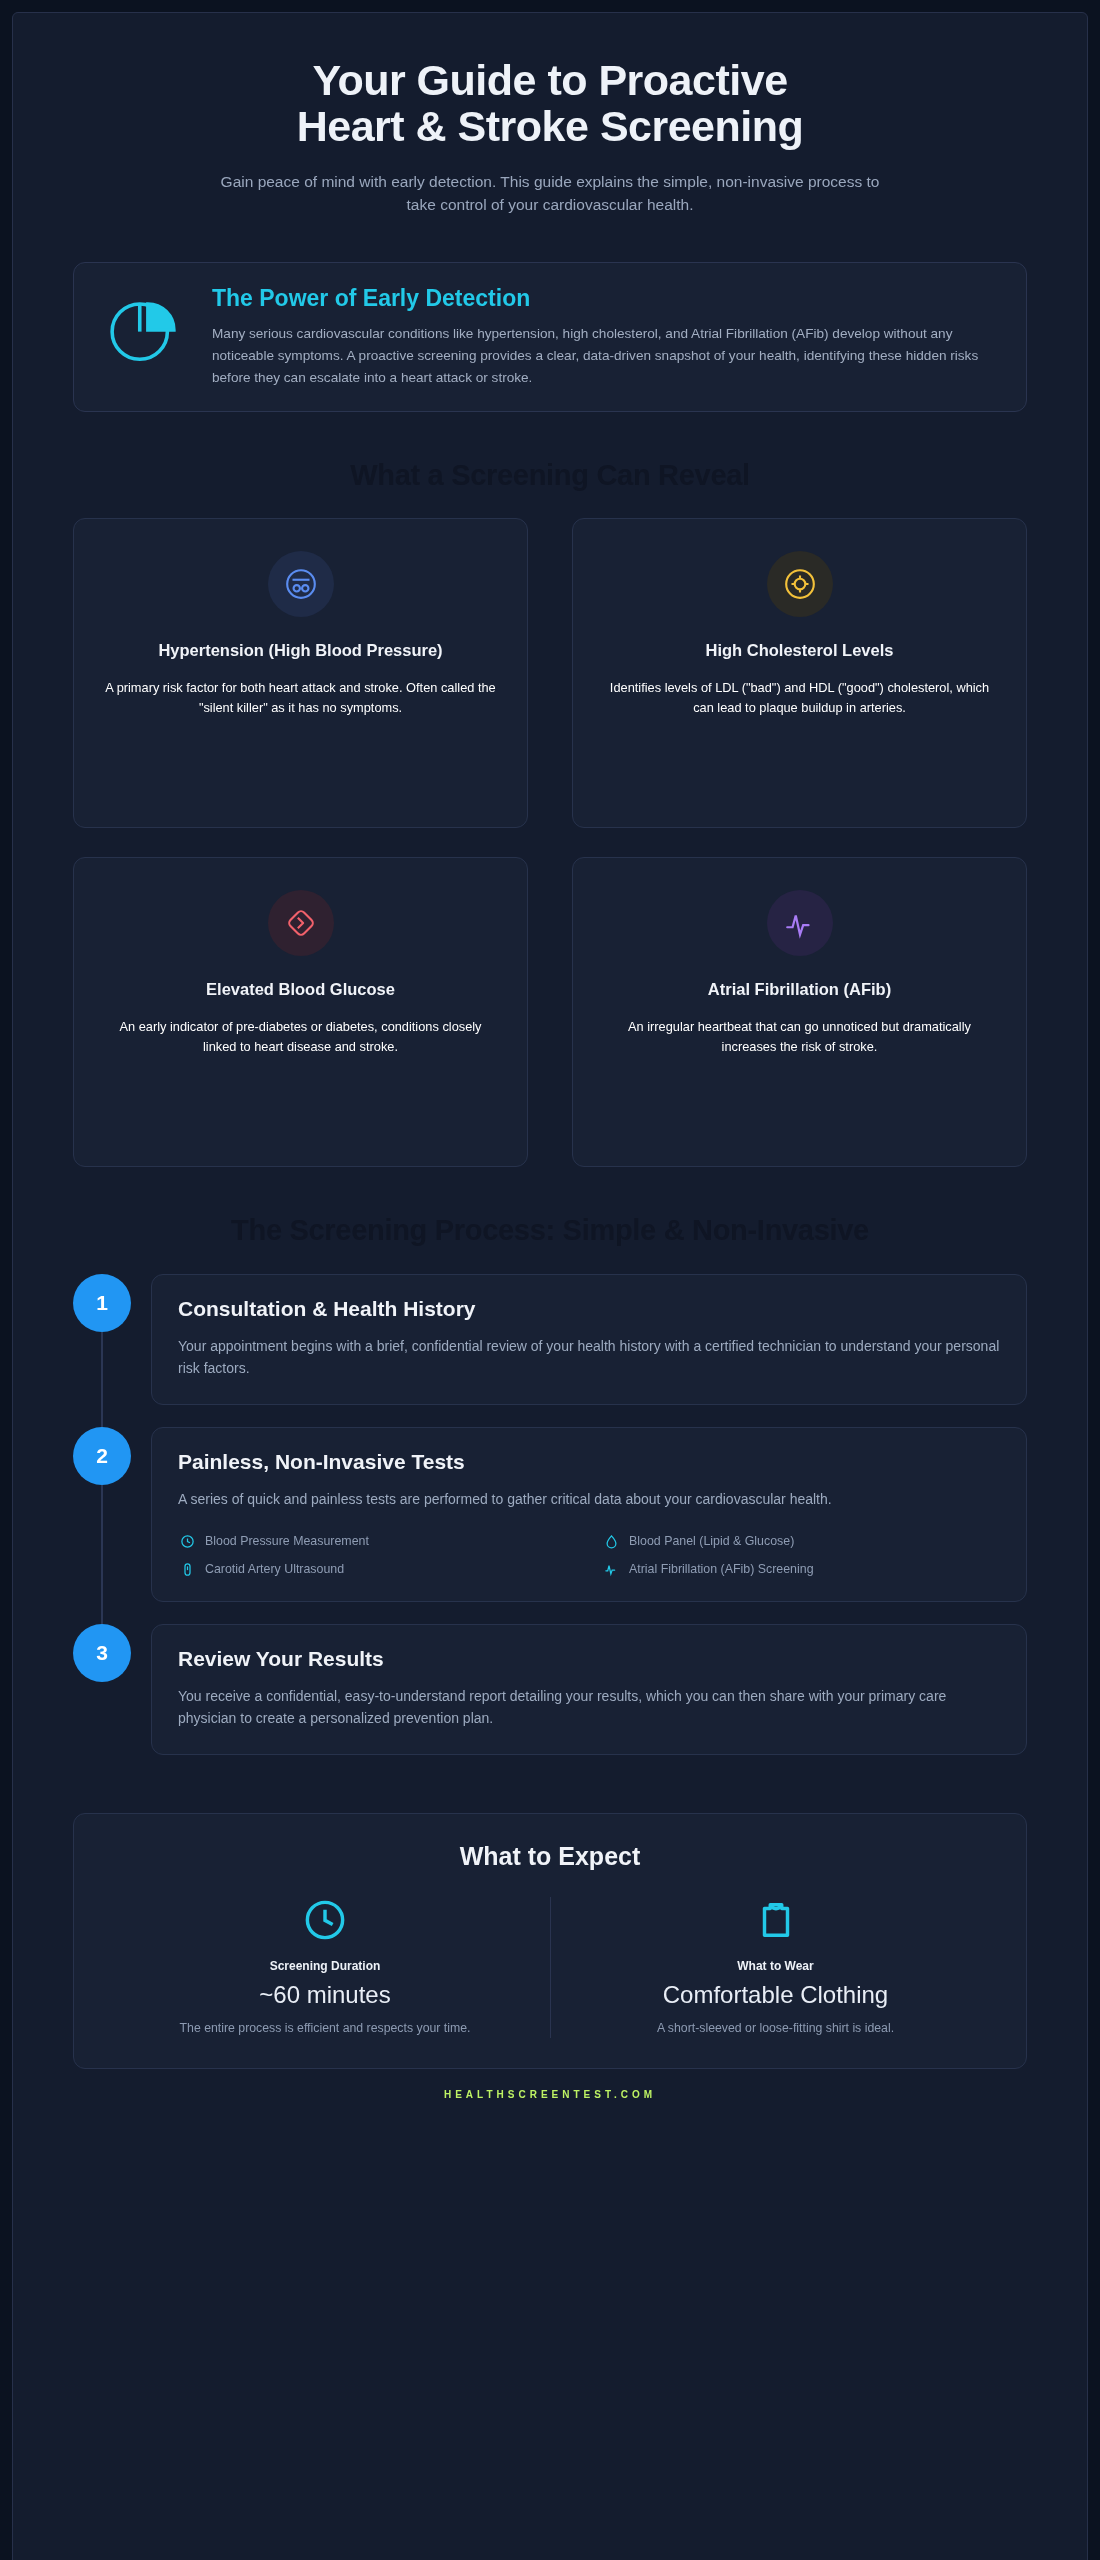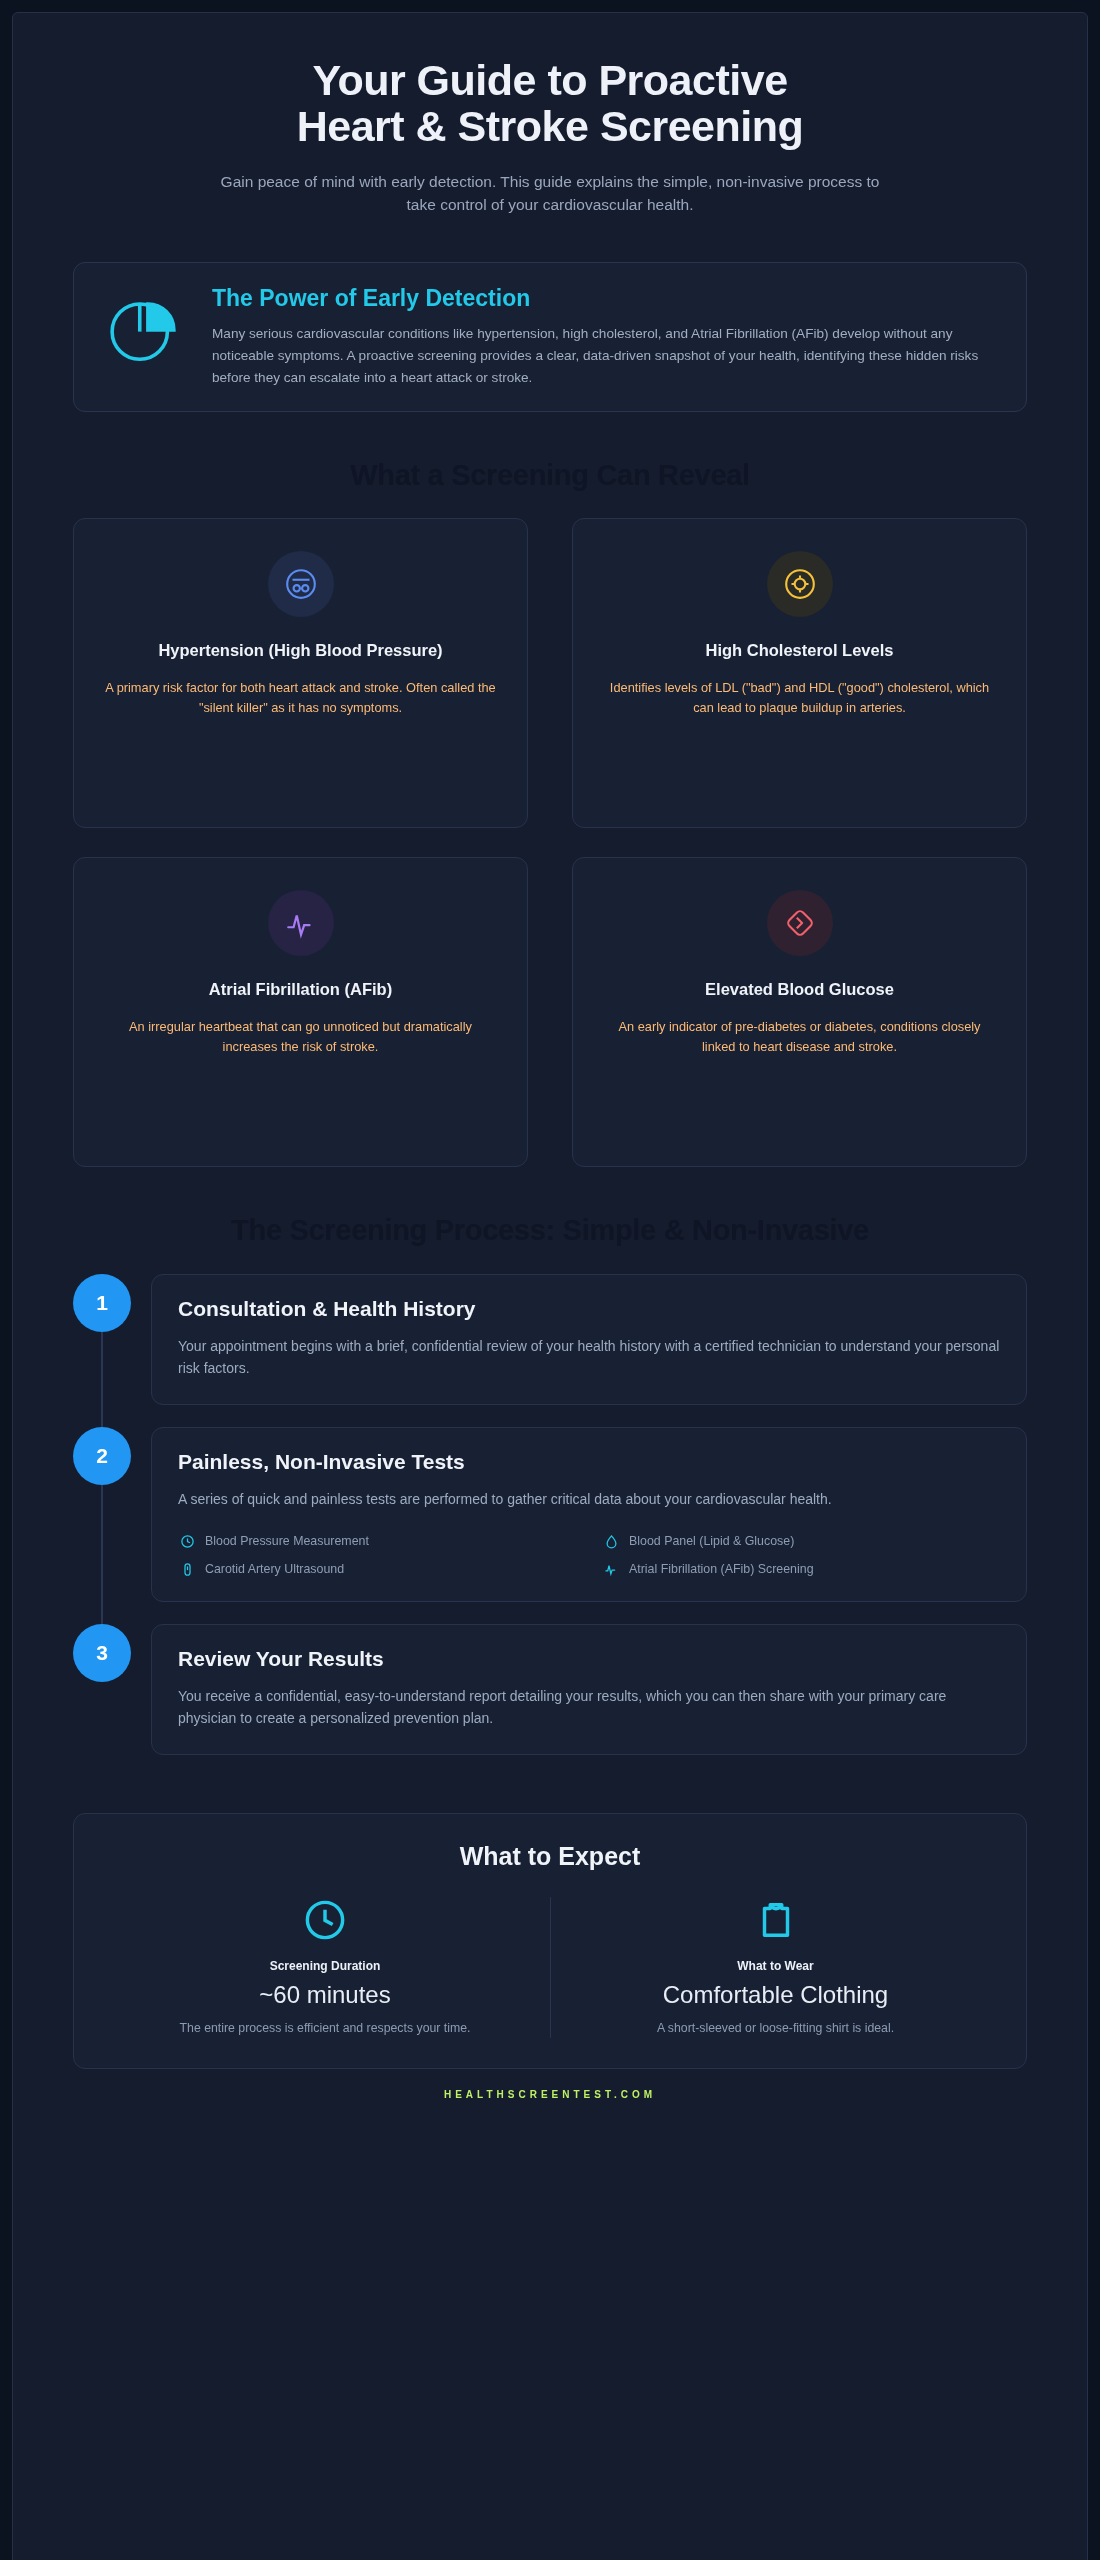--- a/index.html
+++ b/index.html
@@ -107,21 +107,21 @@
   .rcard h3 {
     font-size: 16.5px;
     color: #f0f3f8;
     font-weight: bold;
     line-height: 1.35;
     margin-bottom: 16px;
   }
   .rcard p {
     font-size: 12.8px;
     line-height: 1.62;
-    color: #fdba74;
+    color: #ffffff;
     padding: 0 6px;
   }
   .row-gap { height: 29px; }
 
   
   .steps { margin-top: 10px; }
   .step {
     display: flex;
     gap: 20px;
     position: relative;
@@ -290,38 +290,38 @@
         <h3>High Cholesterol Levels</h3>
         <p>Identifies levels of LDL ("bad") and HDL ("good") cholesterol, which can lead to plaque buildup in arteries.</p>
       </div>
     </div>
 
     <div class="row-gap"></div>
 
     <div class="grid2">
 
       <div class="rcard">
-        <div class="rcircle" style="background:#262344">
-          <svg width="34" height="34" viewBox="0 0 32 32" fill="none" stroke="#a87bf5" stroke-width="2.1" stroke-linecap="round">
-            <path d="M4 20 h5 l3 -11 l4 18 l3 -9 h5"></path>
-          </svg>
-        </div>
-        <h3>Atrial Fibrillation (AFib)</h3>
-        <p>An irregular heartbeat that can go unnoticed but dramatically increases the risk of stroke.</p>
-      </div>
-
-      <div class="rcard">
         <div class="rcircle" style="background:#2f2130">
           <svg width="34" height="34" viewBox="0 0 32 32" fill="none" stroke="#f2616b" stroke-width="2" stroke-linejoin="round">
             <rect x="7" y="7" width="18" height="18" rx="4" transform="rotate(45 16 16)"></rect>
             <path d="M13 11 l5 5 l-5 5"></path>
           </svg>
         </div>
         <h3>Elevated Blood Glucose</h3>
         <p>An early indicator of pre-diabetes or diabetes, conditions closely linked to heart disease and stroke.</p>
+      </div>
+
+      <div class="rcard">
+        <div class="rcircle" style="background:#262344">
+          <svg width="34" height="34" viewBox="0 0 32 32" fill="none" stroke="#a87bf5" stroke-width="2.1" stroke-linecap="round">
+            <path d="M4 20 h5 l3 -11 l4 18 l3 -9 h5"></path>
+          </svg>
+        </div>
+        <h3>Atrial Fibrillation (AFib)</h3>
+        <p>An irregular heartbeat that can go unnoticed but dramatically increases the risk of stroke.</p>
       </div>
     </div>
 
     <div class="sec-title wide">The Screening Process: Simple &amp; Non-Invasive</div>
 
     <div class="steps">
 
       <div class="step">
         <div class="step-left">
           <div class="badge">1</div>

